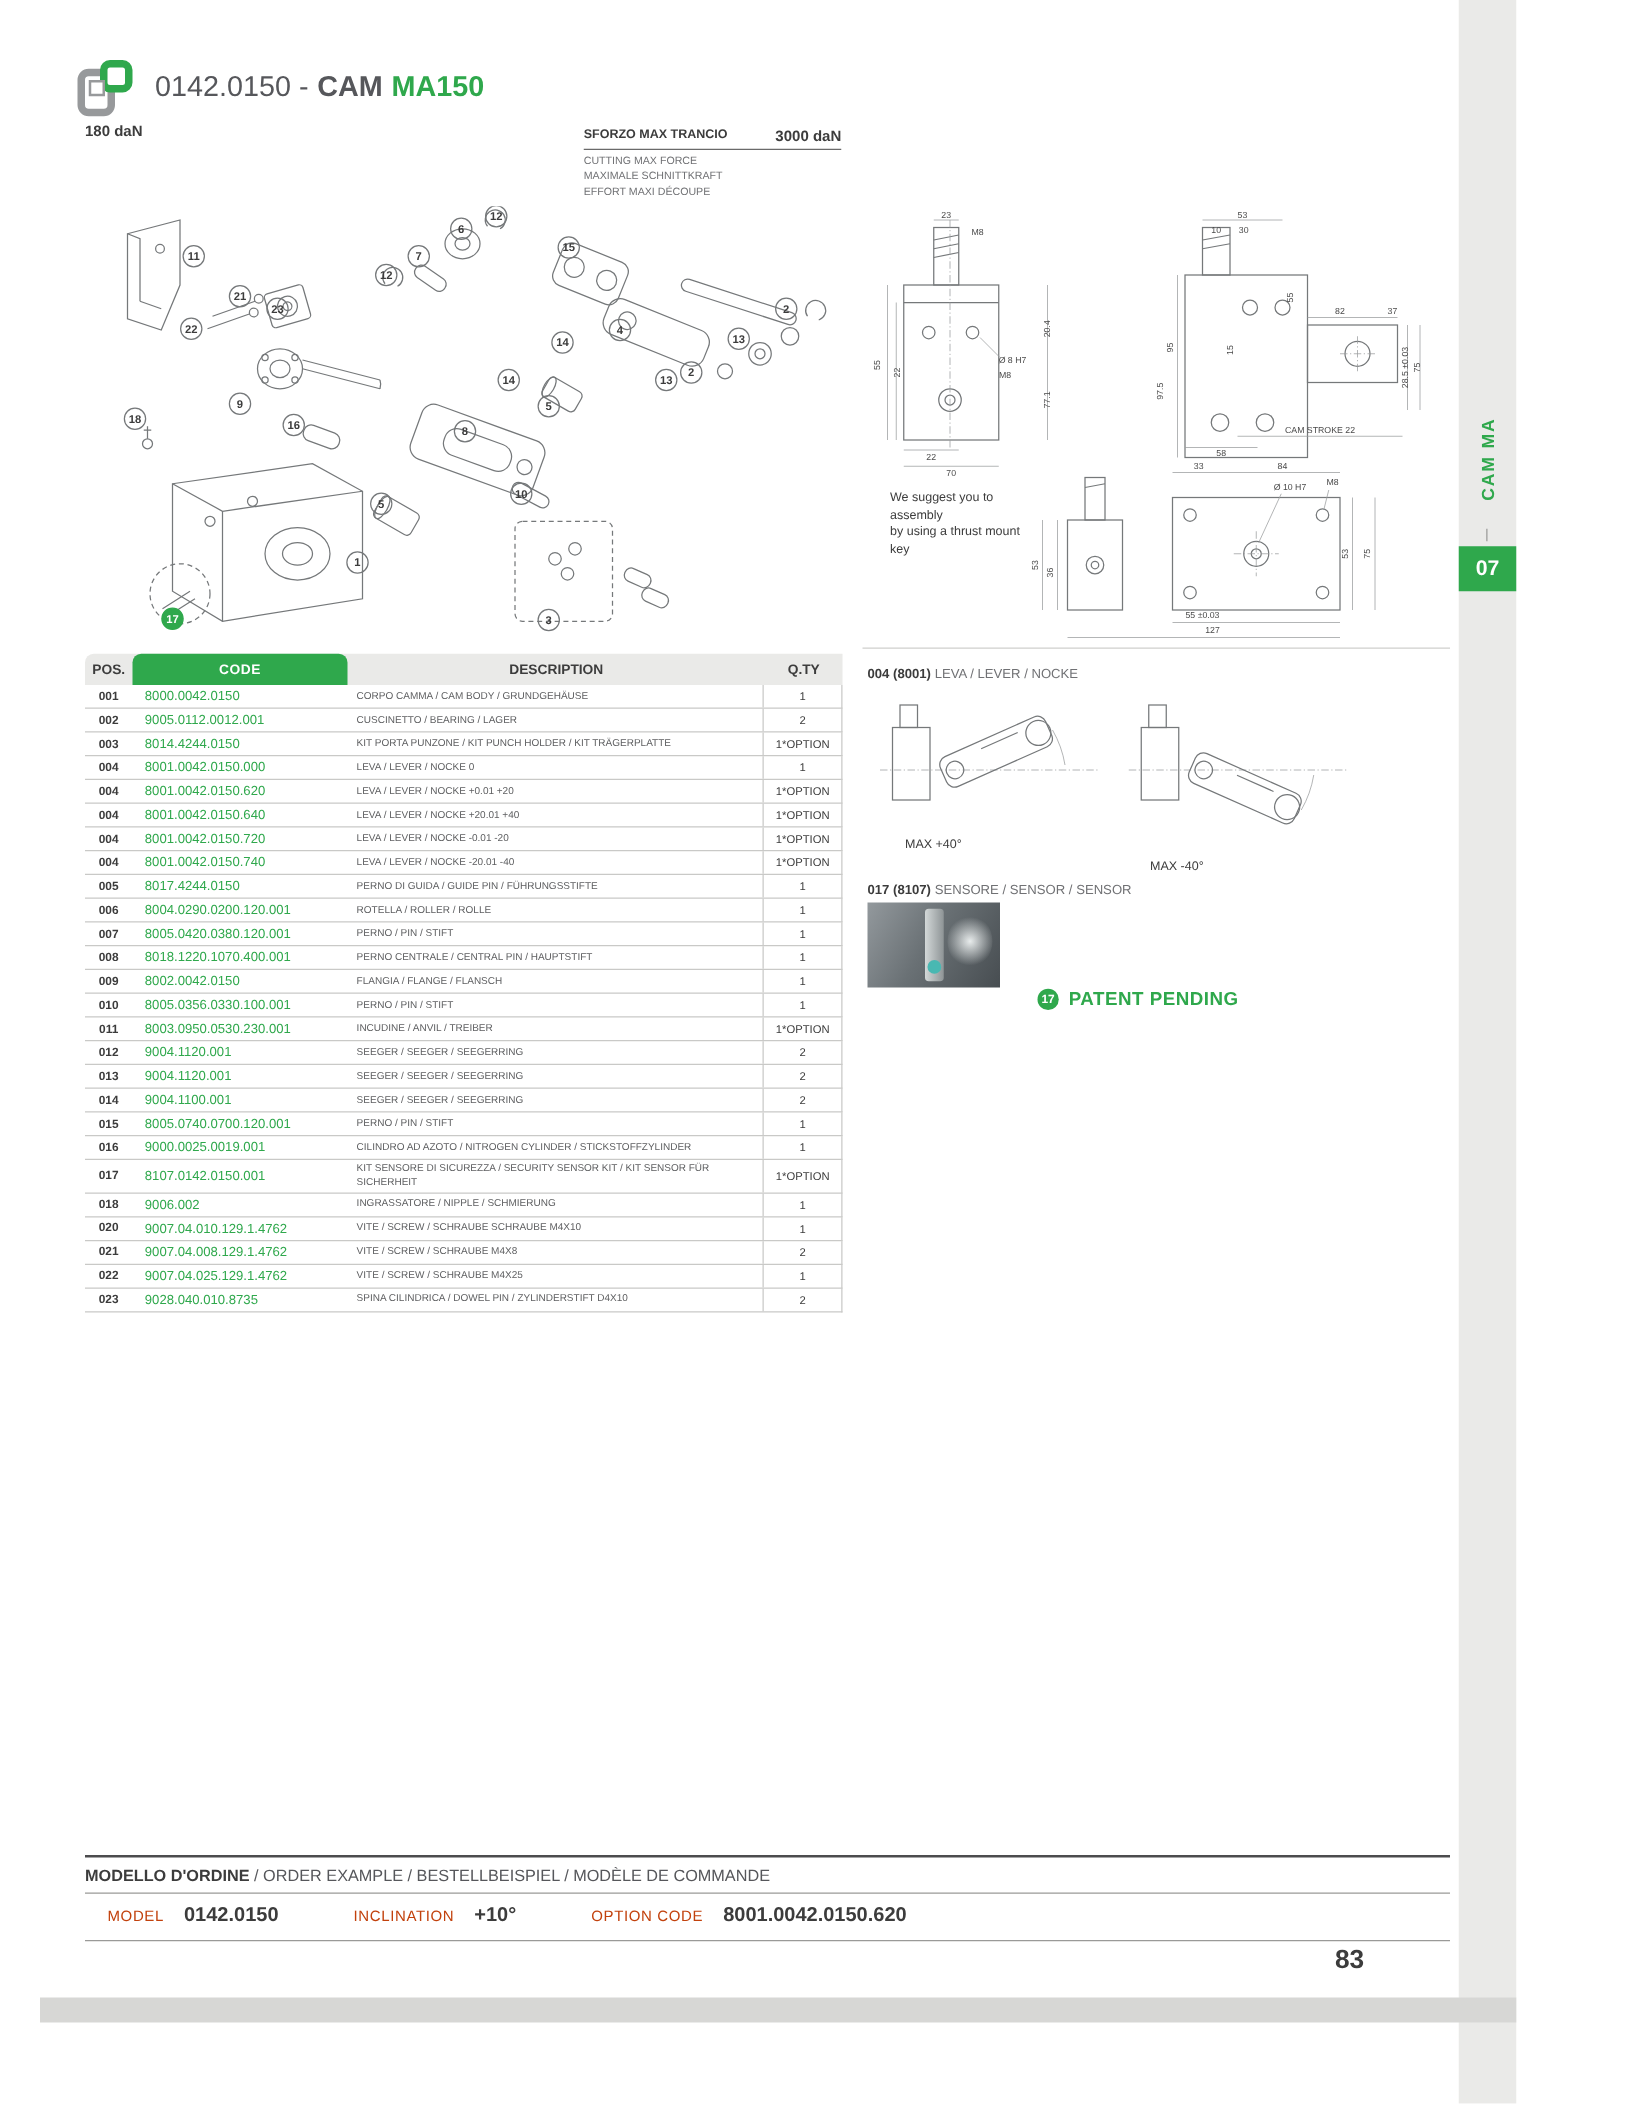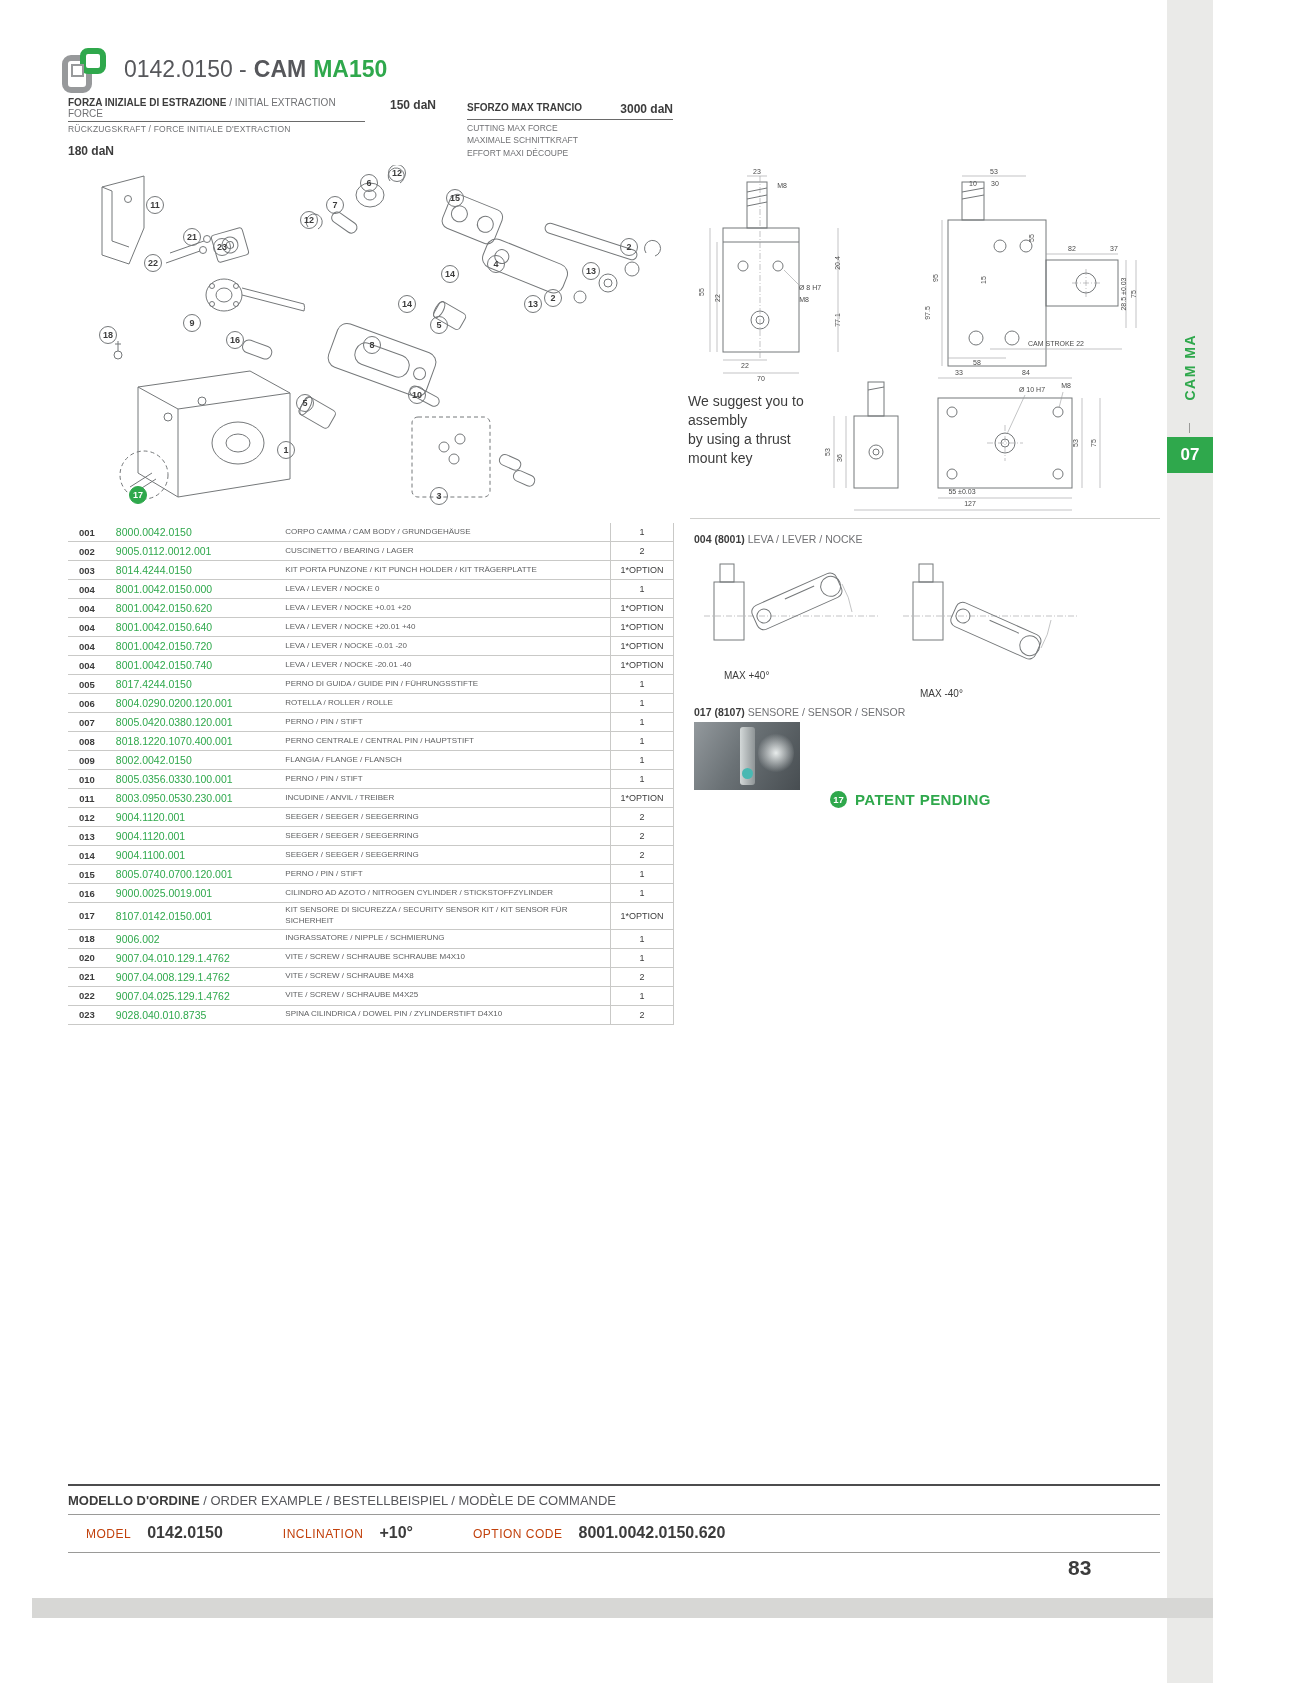--- a/index.html
+++ b/index.html
@@ -27,21 +27,21 @@
   .specs-right{position:absolute;left:467px;top:102px;width:206px;}
   .sr-top{display:flex;justify-content:space-between;border-bottom:1px solid #6a6a6a;padding-bottom:3px;}
   .sr-top .lab{font-size:10px;font-weight:bold;color:#3c3c3c;}
   .sr-top .val{font-size:12px;font-weight:bold;color:#3c3c3c;}
   .sr-line{font-size:8.5px;color:#707174;margin-top:2.5px;}
 
   
   .exploded{position:absolute;left:72px;top:165px;}
   .panel-a{position:absolute;left:690px;top:168px;}
   .panel-b{position:absolute;left:820px;top:368px;}
-  .assembly-note{position:absolute;left:688px;top:392px;width:122px;font-size:14px;color:#3c3c3c;line-height:1.35;}
+  .assembly-note{position:absolute;left:712px;top:392px;width:122px;font-size:10px;color:#3c3c3c;line-height:1.35;}
   .draw line,.draw rect,.draw circle,.draw ellipse,.draw path{stroke:#75787a;fill:none;stroke-width:1;}
   .draw .cl{stroke-dasharray:6 2 1 2;stroke-width:.6;stroke:#9a9c9e;}
   .draw .dimline{stroke:#9a9c9e;stroke-width:.6;}
   .dim{font-size:7px;fill:#4a4a4a;text-anchor:middle;font-family:"Liberation Sans",sans-serif;}
   .balloon{fill:#fff;stroke:#6b6b6b;stroke-width:1;}
   .balloon.green{fill:#2fa84c;stroke:#2fa84c;}
   .balloon-num{font-size:9px;font-weight:bold;fill:#3c3c3c;text-anchor:middle;font-family:"Liberation Sans",sans-serif;}
   .balloon-num.white{fill:#fff;}
   .divider-r{position:absolute;left:690px;top:518px;width:470px;border-top:1px solid #cfcfcd;}
 
@@ -107,29 +107,20 @@
     <div class="green-sq"></div>
     <div class="white-notch"></div>
   </div>
   <div class="page-title">
     <span>0142.0150 -</span>
     <span class="b">CAM</span>
     <span class="green">MA150</span>
   </div>
 
   <div class="specs-left">
-    <div class="spec-row">
-      <div class="spec-label">
-        <div class="l1">
-          <span class="b">FORZA INIZIALE DI ESTRAZIONE</span><span class="r"> / INITIAL EXTRACTION FORCE</span>
-        </div>
-        <div class="l2">RÜCKZUGSKRAFT / FORCE INITIALE D'EXTRACTION</div>
-      </div>
-      <div class="spec-val">150 daN</div>
-    </div>
     <div class="spec-row">
       <div class="spec-val">180 daN</div>
     </div>
   </div>
   <div class="specs-right">
     <div class="sr-top">
       <span class="lab">SFORZO MAX TRANCIO</span>
       <span class="val">3000 daN</span>
     </div>
     <div class="sr-line">CUTTING MAX FORCE</div>
@@ -393,20 +384,26 @@
   </svg>
 
   <div class="assembly-note">
     <span style="display:block">We suggest you to assembly</span>
     <span style="display:block">by using a thrust mount key</span>
   </div>
 
   <div class="divider-r"></div>
 
   <div class="parts">
+    <div class="thead">
+      <div class="th pos">POS.</div>
+      <div class="th code">CODE</div>
+      <div class="th desc">DESCRIPTION</div>
+      <div class="th qty">Q.TY</div>
+    </div>
     <div>
         <div class="trow">
           <div class="c-pos">001</div>
           <div class="c-code">8000.0042.0150</div>
           <div class="c-desc">CORPO CAMMA / CAM BODY / GRUNDGEHÄUSE</div>
           <div class="c-qty">1</div>
         </div>
         <div class="trow">
           <div class="c-pos">002</div>
           <div class="c-code">9005.0112.0012.001</div>

